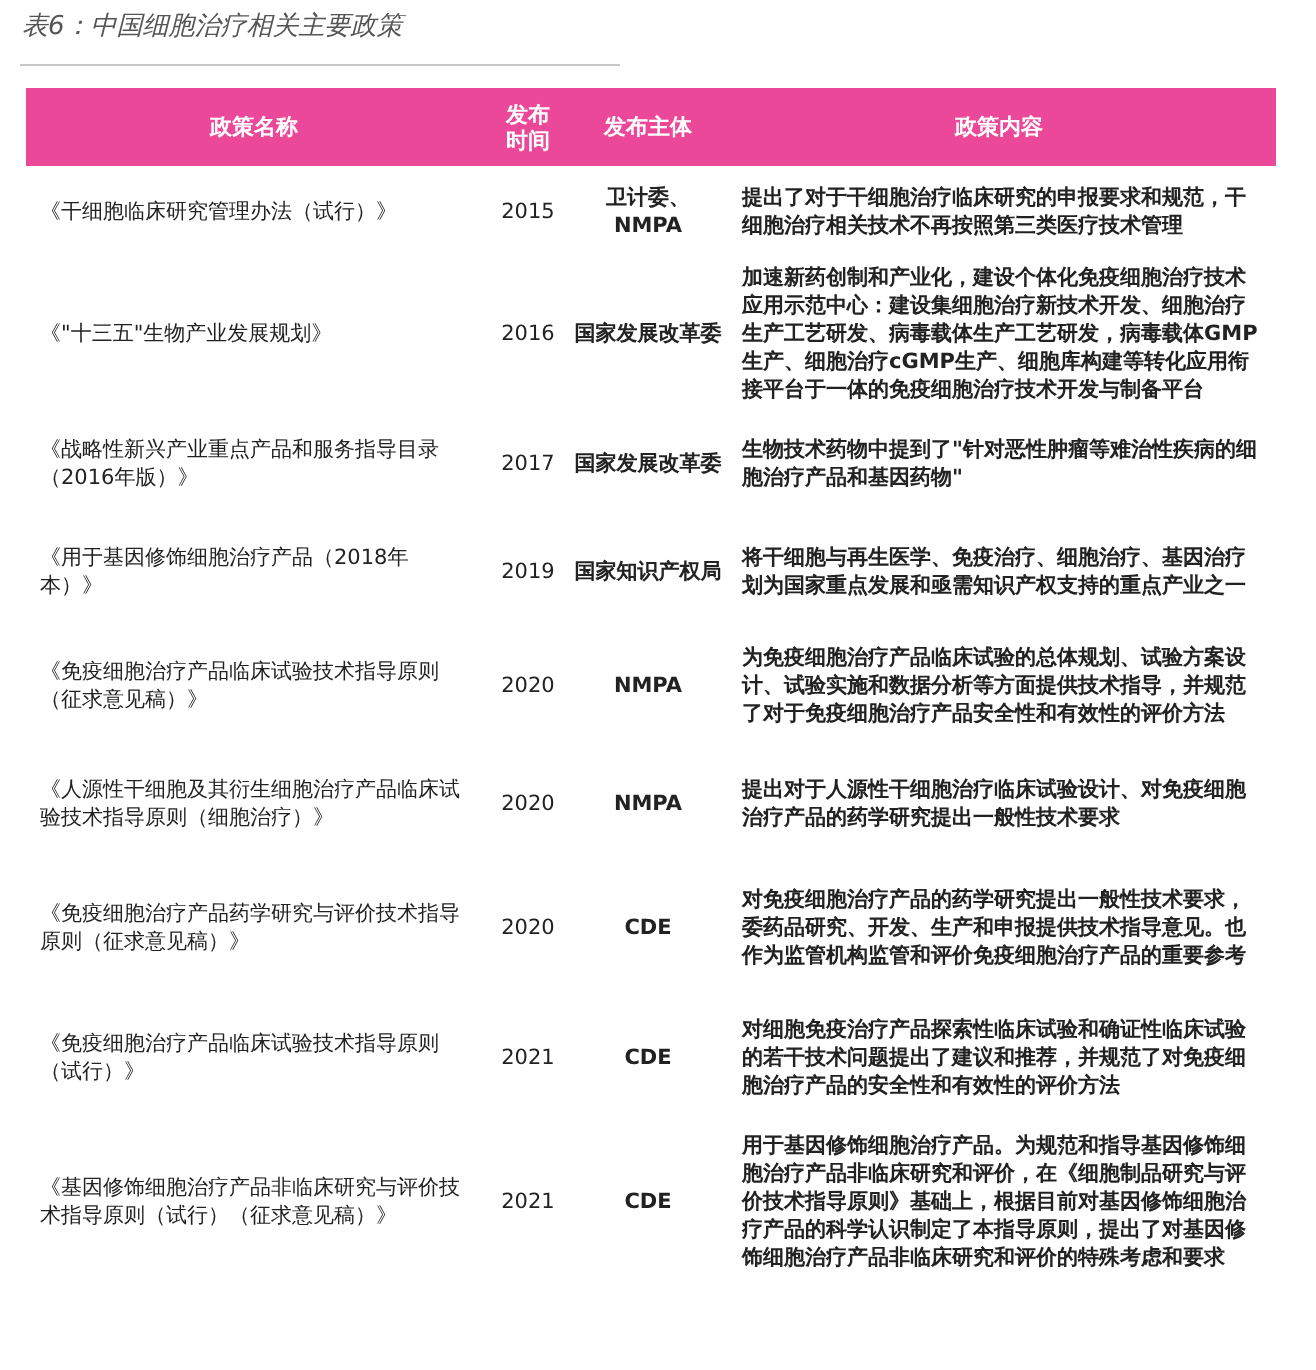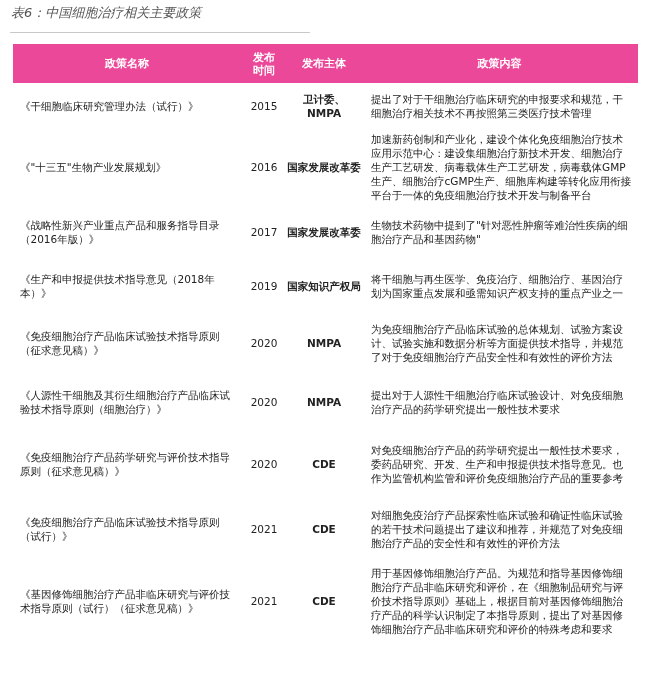--- a/index.html
+++ b/index.html
@@ -6,21 +6,21 @@
   body { width: 658px; height: 685px; position: relative; overflow: hidden;
          font-family: "DejaVu Sans", "Liberation Sans", sans-serif; color: #222; }
   .title { position: absolute; left: 11px; top: 4px; font-size: 13px; color: #555; font-style: italic; }
   .rule-full { position: absolute; left: 10px; top: 32px; width: 300px; height: 1px; background: #c8c8c8; }
   table { position: absolute; left: 13px; top: 44px; width: 625px; border-collapse: collapse; table-layout: fixed; }
   thead th { background: #ec4899; color: #ffffff; font-weight: bold; font-size: 11px; height: 39px; padding: 0; line-height: 13px; }
   tbody td { font-size: 10.5px; line-height: 14px; vertical-align: middle; padding: 0; color: #222; }
   td.name { padding-left: 7px; padding-right: 6px; }
   td.year { text-align: center; }
   td.issuer { text-align: center; font-weight: bold; }
-  td.content { padding-left: 10px; padding-right: 6px; }
+  td.content { padding-left: 10px; padding-right: 6px; font-weight: bold; }
   .source { position: absolute; left: 11px; top: 697px; font-size: 10.5px; color: #333; }
 </style>
 </head>
 <body>
 
 <div class="title">表6：中国细胞治疗相关主要政策</div>
 <div class="rule-full" style="width:300px;"></div>
 
 <table>
   <colgroup>
@@ -53,21 +53,21 @@
       <td class="issuer">国家发展改革委</td>
       <td class="content">加速新药创制和产业化，建设个体化免疫细胞治疗技术应用示范中心：建设集细胞治疗新技术开发、细胞治疗生产工艺研发、病毒载体生产工艺研发，病毒载体GMP生产、细胞治疗cGMP生产、细胞库构建等转化应用衔接平台于一体的免疫细胞治疗技术开发与制备平台</td>
     </tr>
     <tr style="height:52px">
       <td class="name">《战略性新兴产业重点产品和服务指导目录（2016年版）》</td>
       <td class="year">2017</td>
       <td class="issuer">国家发展改革委</td>
       <td class="content">生物技术药物中提到了"针对恶性肿瘤等难治性疾病的细胞治疗产品和基因药物"</td>
     </tr>
     <tr style="height:55px">
-      <td class="name">《生产和申报提供技术指导意见（2018年本）》</td>
+      <td class="name">《用于基因修饰细胞治疗产品（2018年本）》</td>
       <td class="year">2019</td>
       <td class="issuer">国家知识产权局</td>
       <td class="content">将干细胞与再生医学、免疫治疗、细胞治疗、基因治疗划为国家重点发展和亟需知识产权支持的重点产业之一</td>
     </tr>
     <tr style="height:60px">
       <td class="name">《免疫细胞治疗产品临床试验技术指导原则（征求意见稿）》</td>
       <td class="year">2020</td>
       <td class="issuer">NMPA</td>
       <td class="content">为免疫细胞治疗产品临床试验的总体规划、试验方案设计、试验实施和数据分析等方面提供技术指导，并规范了对于免疫细胞治疗产品安全性和有效性的评价方法</td>
     </tr>

